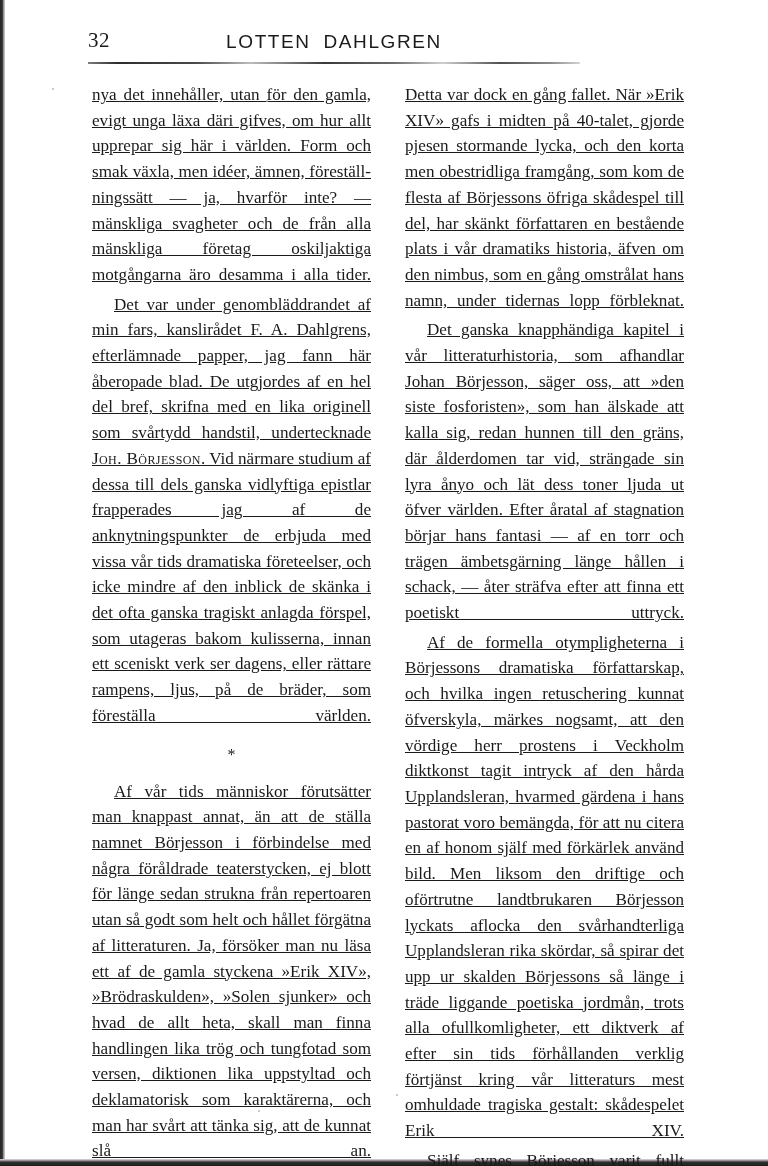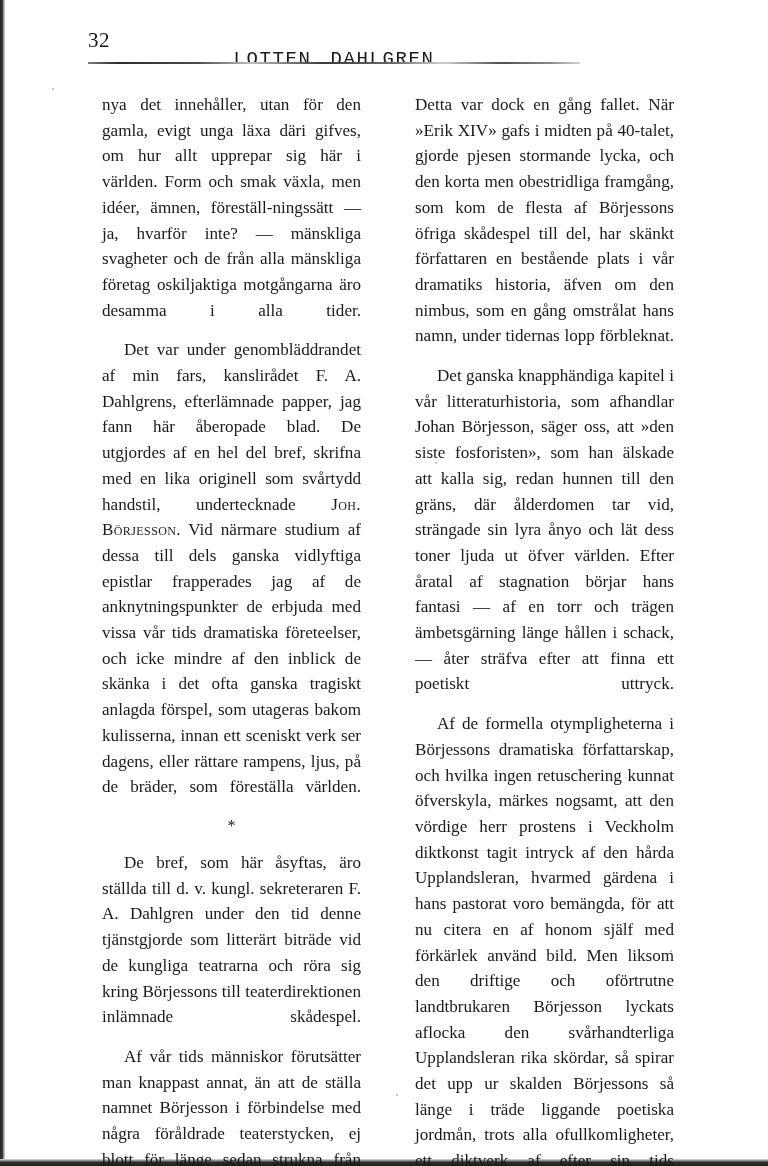--- a/index.html
+++ b/index.html
@@ -56,27 +56,27 @@
     font-size: 21px;
     letter-spacing: 0.5px;
     font-family: "Liberation Serif", serif;
   }
   .folio .ofnum {
     display: inline-block;
   }
   .head-title {
     position: absolute;
     left: 0;
-    top: 20px;
+    top: 3px;
     width: 492px;
     text-align: center;
     font-size: 19px;
     letter-spacing: 1.6px;
     word-spacing: 6px;
-    font-family: Liberation Mono, monospace;
+    font-family: Liberation Sans, sans-serif;
   }
   .head-rule {
     position: absolute;
     left: 88px;
     top: 62px;
     width: 492px;
     height: 2px;
     background: linear-gradient(90deg,
         #7d7d7d 0%, #2c2c2c 6%, #4a4a4a 22%, #bdbdbd 33%,
         #3a3a3a 48%, #6b6b6b 62%, #cfcfcf 72%,
@@ -89,26 +89,27 @@
     left: 88px;
     top: 78px;
     width: 600px;
     display: flex;
     gap: 26px;
   }
   .col {
     width: 287px;
   }
   .col p {
-    margin: 14px;
+    margin: 4px;
     font-size: 17.1px;
     line-height: 25.7px;
     text-align: justify;
     text-justify: inter-word;
     hyphens: none;
+    text-decoration: underline;
     -webkit-hyphens: none;
   }
   .col p.indent {
     text-indent: 22px;
   }
   .col p.cont {
     text-indent: 0;
   }
   
   .col p.full-just {
@@ -143,21 +144,20 @@
   <div class="columns">
 
     <div class="col">
 
       <p class="cont full-just">nya det innehåller, utan för den gamla, evigt unga läxa däri gifves, om hur allt upprepar sig här i världen. Form och smak växla, men idéer, ämnen, föreställ-ningssätt — ja, hvarför inte? — mänskliga svagheter och de från alla mänskliga företag oskiljaktiga motgångarna äro desamma i alla tider.</p>
 
       <p class="indent full-just"><span>Det var under genombläddrandet af min fars, kanslirådet F. A. Dahlgrens, efterlämnade papper, jag fann här åberopade blad. De utgjordes af en hel del bref, skrifna med en lika originell som svårtydd handstil, undertecknade </span><span class="smallcaps">Joh. Börjesson</span><span>. Vid närmare studium af dessa till dels ganska vidlyftiga epistlar frapperades jag af de anknytningspunkter de erbjuda med vissa vår tids dramatiska företeelser, och icke mindre af den inblick de skänka i det ofta ganska tragiskt anlagda förspel, som utageras bakom kulisserna, innan ett sceniskt verk ser dagens, eller rättare rampens, ljus, på de bräder, som föreställa världen.</span></p>
 
       <div class="sep-asterisk">*</div>
 
-      <p class="indent full-just">De bref, som här åsyftas, äro ställda till d. v. kungl. sekreteraren F. A. Dahlgren under den tid denne tjänstgjorde som litterärt biträde vid de kungliga teatrarna och röra sig kring Börjessons till teaterdirektionen inlämnade skådespel.</p>
 
       <p class="indent full-just">Af vår tids människor förutsätter man knappast annat, än att de ställa namnet Börjesson i förbindelse med några föråldrade teaterstycken, ej blott för länge sedan strukna från repertoaren utan så godt som helt och hållet förgätna af litteraturen. Ja, försöker man nu läsa ett af de gamla styckena »Erik XIV», »Brödraskulden», »Solen sjunker» och hvad de allt heta, skall man finna handlingen lika trög och tungfotad som versen, diktionen lika uppstyltad och deklamatorisk som karaktärerna, och man har svårt att tänka sig, att de kunnat slå an.</p>
     </div>
 
     <div class="col">
 
       <p class="cont full-just">Detta var dock en gång fallet. När »Erik XIV» gafs i midten på 40-talet, gjorde pjesen stormande lycka, och den korta men obestridliga framgång, som kom de flesta af Börjessons öfriga skådespel till del, har skänkt författaren en bestående plats i vår dramatiks historia, äfven om den nimbus, som en gång omstrålat hans namn, under tidernas lopp förbleknat.</p>
 
       <p class="indent full-just">Det ganska knapphändiga kapitel i vår litteraturhistoria, som afhandlar Johan Börjesson, säger oss, att »den siste fosforisten», som han älskade att kalla sig, redan hunnen till den gräns, där ålderdomen tar vid, strängade sin lyra ånyo och lät dess toner ljuda ut öfver världen. Efter åratal af stagnation börjar hans fantasi — af en torr och trägen ämbetsgärning länge hållen i schack, — åter sträfva efter att finna ett poetiskt uttryck.</p>
 

